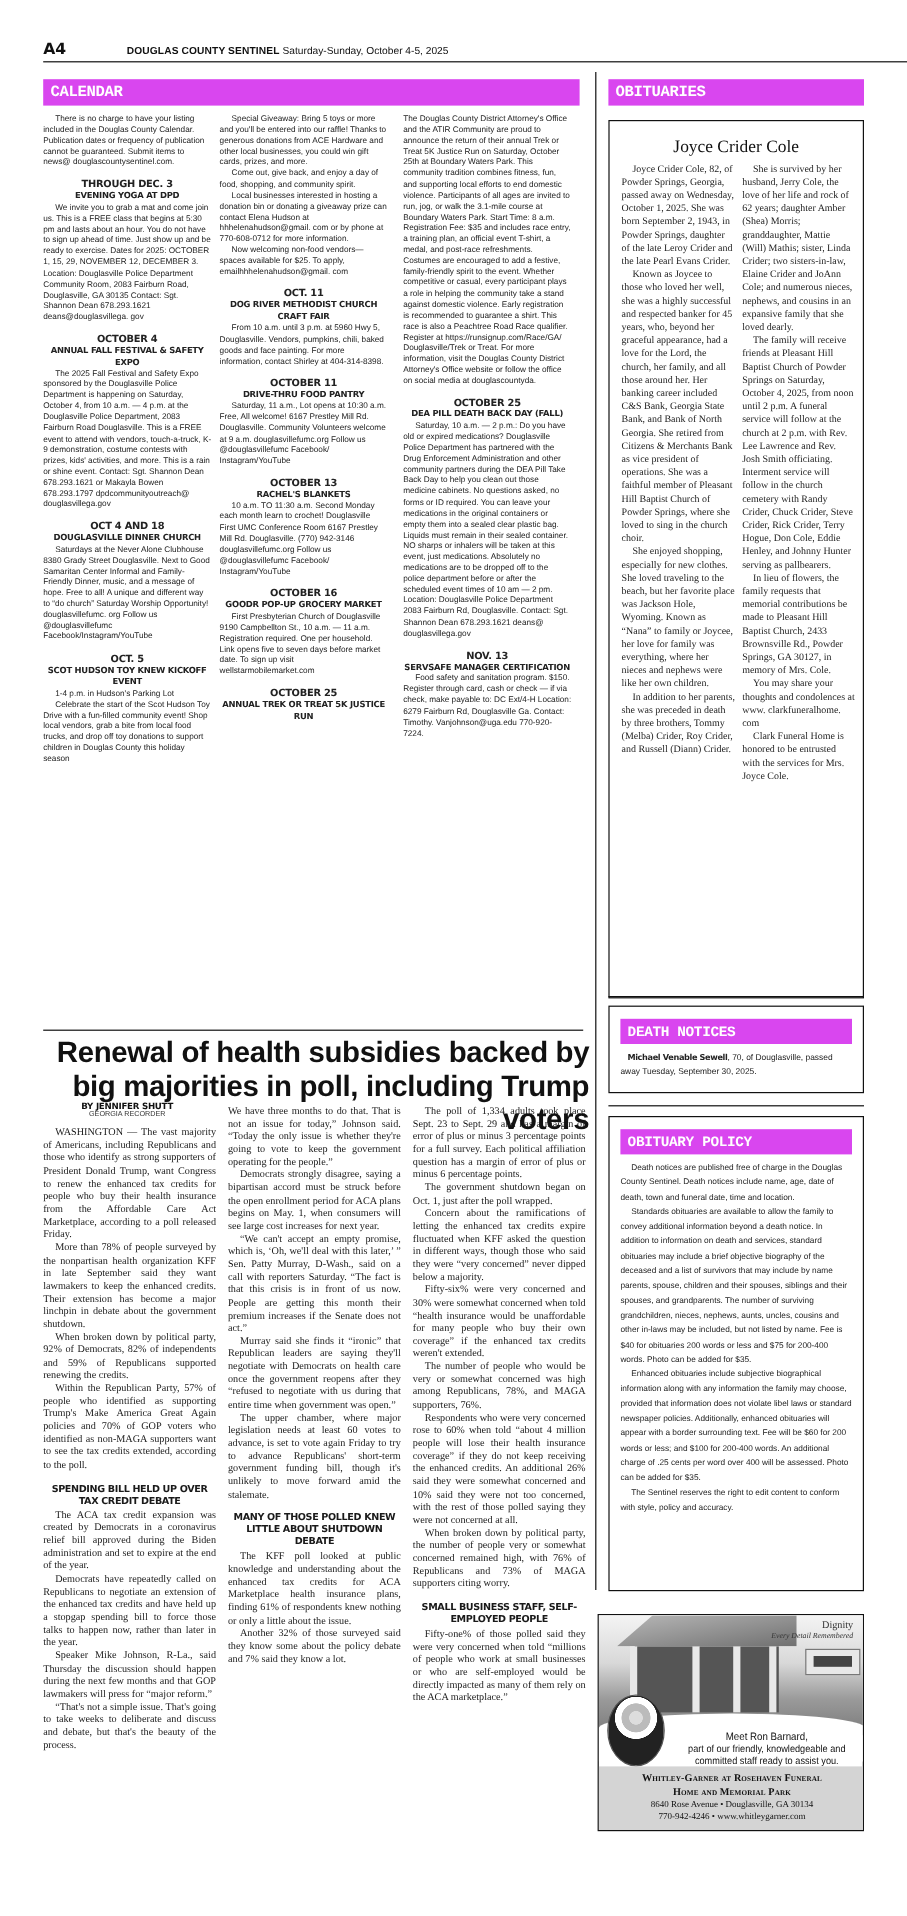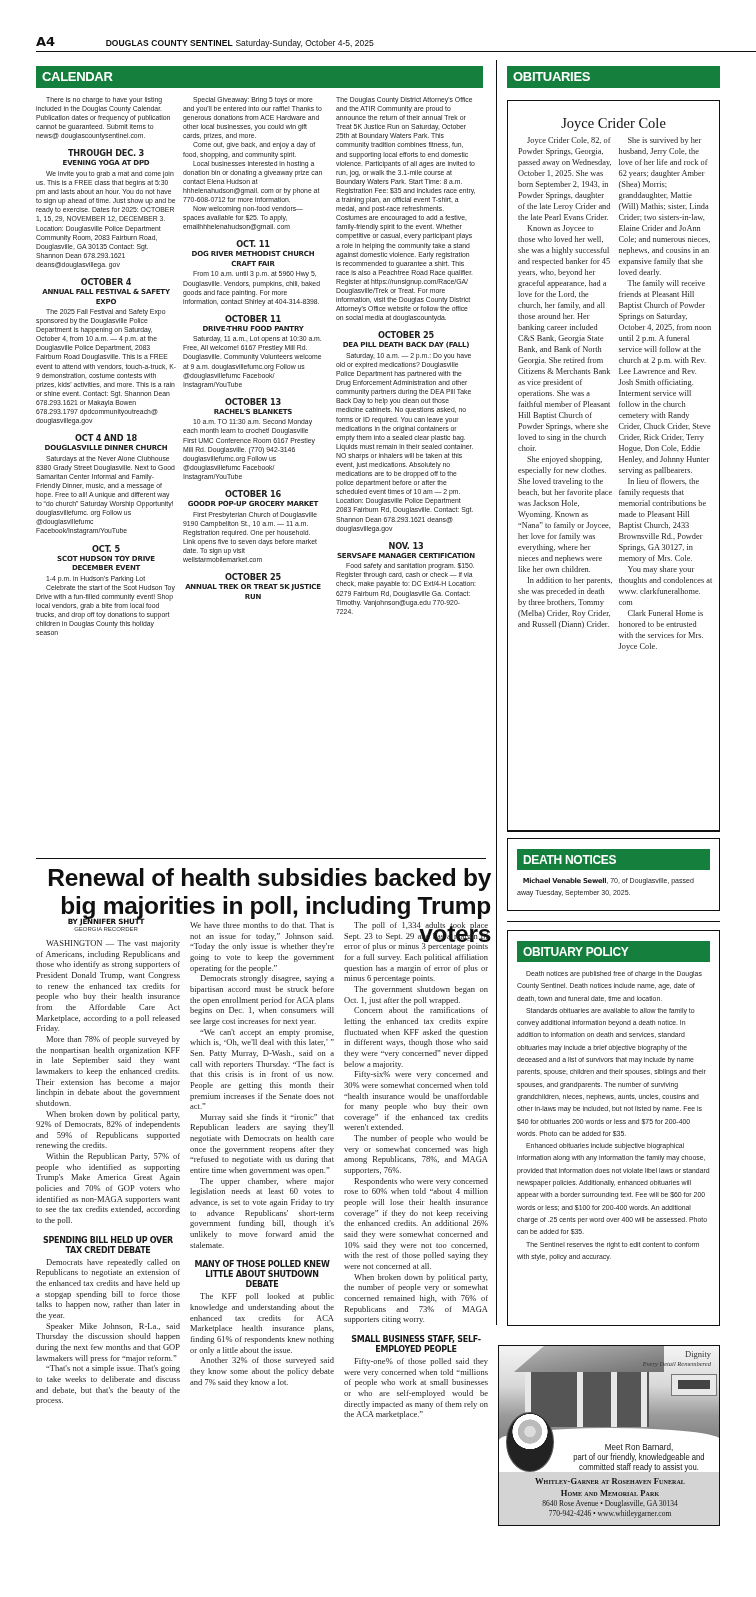--- a/index.html
+++ b/index.html
@@ -4,21 +4,21 @@
 <style>
   * { box-sizing: border-box; margin: 0; padding: 0; }
   html, body { width: 756px; height: 1597px; background: #fff; overflow: hidden; }
   body { position: relative; color: #111; font-family: "Liberation Sans", sans-serif; }
 
   .folio { position: absolute; left: 36px; top: 34px; width: 720px; height: 18px; border-bottom: 1.5px solid #111; font-size: 9px; white-space: nowrap; }
   .folio .pg { font-weight: bold; font-size: 13px; font-family: "DejaVu Sans", sans-serif; }
   .folio .paper { font-weight: bold; font-size: 8.5px; letter-spacing: 0.1px; margin-left: 48px; }
   .folio .date { font-size: 8.5px; }
 
-  .sec-bar { background: #15803d; color: #fff; font-family: Liberation Sans, sans-serif; font-weight: bold; font-size: 13px; letter-spacing: -0.3px; padding: 1px 6px; height: 22px; line-height: 20px; transform-origin: left; }
+  .sec-bar { background: #d946ef; color: #fff; font-family: Liberation Mono, monospace; font-weight: bold; font-size: 13px; letter-spacing: -0.3px; padding: 1px 6px; height: 22px; line-height: 20px; transform-origin: left; }
   .cal-bar { position: absolute; left: 36px; top: 66px; width: 447px; }
   .obit-bar { position: absolute; left: 507px; top: 66px; width: 213px; }
 
   .vrule { position: absolute; left: 496px; top: 60px; width: 1px; height: 1265px; background: #111; }
 
   .cal-col { position: absolute; top: 95px; width: 140px; font-size: 6.85px; line-height: 9.1px; color: #222; }
   .cal-col p { text-indent: 10px; }
   .cal-col .ev-date { text-align: center; font-weight: bold; font-size: 8.2px; line-height: 11px; margin-top: 8px; font-family: "DejaVu Sans", sans-serif; letter-spacing: -0.2px; }
   .cal-col .ev-title { text-align: center; font-weight: bold; font-size: 7px; line-height: 9.5px; font-family: "DejaVu Sans", sans-serif; letter-spacing: -0.2px; }
   .c1 { left: 36px; } .c2 { left: 183px; } .c3 { left: 336px; }
@@ -93,21 +93,21 @@
 
   <div class="ev-date">OCTOBER 4</div>
   <div class="ev-title">ANNUAL FALL FESTIVAL &amp; SAFETY EXPO</div>
   <p>The 2025 Fall Festival and Safety Expo sponsored by the Douglasville Police Department is happening on Saturday, October 4, from 10 a.m. — 4 p.m. at the Douglasville Police Department, 2083 Fairburn Road Douglasville. This is a FREE event to attend with vendors, touch-a-truck, K-9 demonstration, costume contests with prizes, kids' activities, and more. This is a rain or shine event. Contact: Sgt. Shannon Dean 678.293.1621 or Makayla Bowen 678.293.1797 dpdcommunityoutreach@ douglasvillega.gov</p>
 
   <div class="ev-date">OCT 4 AND 18</div>
   <div class="ev-title">DOUGLASVILLE DINNER CHURCH</div>
   <p>Saturdays at the Never Alone Clubhouse 8380 Grady Street Douglasville. Next to Good Samaritan Center Informal and Family-Friendly Dinner, music, and a message of hope. Free to all! A unique and different way to “do church” Saturday Worship Opportunity! douglasvillefumc. org Follow us @douglasvillefumc Facebook/Instagram/YouTube</p>
 
   <div class="ev-date">OCT. 5</div>
-  <div class="ev-title">SCOT HUDSON TOY DRIVE DECEMBER EVENT</div>
+  <div class="ev-title">SCOT HUDSON TOY KNEW KICKOFF EVENT</div>
   <p>1-4 p.m. in Hudson's Parking Lot</p>
   <p>Celebrate the start of the Scot Hudson Toy Drive with a fun-filled community event! Shop local vendors, grab a bite from local food trucks, and drop off toy donations to support children in Douglas County this holiday season</p>
 </div>
 
 <div class="cal-col c2">
   <p>Special Giveaway: Bring 5 toys or more and you'll be entered into our raffle! Thanks to generous donations from ACE Hardware and other local businesses, you could win gift cards, prizes, and more.</p>
   <p>Come out, give back, and enjoy a day of food, shopping, and community spirit.</p>
   <p>Local businesses interested in hosting a donation bin or donating a giveaway prize can contact Elena Hudson at hhhelenahudson@gmail. com or by phone at 770-608-0712 for more information.</p>
   <p>Now welcoming non-food vendors—spaces available for $25. To apply, emailhhhelenahudson@gmail. com</p>
 
@@ -150,29 +150,30 @@
   <div class="by">BY JENNIFER SHUTT</div>
   <div class="org">GEORGIA RECORDER</div>
 </div>
 
 <div class="art-col a1">
   <p>WASHINGTON — The vast majority of Americans, including Republicans and those who identify as strong supporters of President Donald Trump, want Congress to renew the enhanced tax credits for people who buy their health insurance from the Affordable Care Act Marketplace, according to a poll released Friday.</p>
   <p>More than 78% of people surveyed by the nonpartisan health organization KFF in late September said they want lawmakers to keep the enhanced credits. Their extension has become a major linchpin in debate about the government shutdown.</p>
   <p>When broken down by political party, 92% of Democrats, 82% of independents and 59% of Republicans supported renewing the credits.</p>
   <p>Within the Republican Party, 57% of people who identified as supporting Trump's Make America Great Again policies and 70% of GOP voters who identified as non-MAGA supporters want to see the tax credits extended, according to the poll.</p>
   <div class="sub">SPENDING BILL HELD UP OVER TAX CREDIT DEBATE</div>
+  <p>The ACA tax credit expansion was created by Democrats in a coronavirus relief bill approved during the Biden administration and set to expire at the end of the year.</p>
   <p>Democrats have repeatedly called on Republicans to negotiate an extension of the enhanced tax credits and have held up a stopgap spending bill to force those talks to happen now, rather than later in the year.</p>
   <p>Speaker Mike Johnson, R-La., said Thursday the discussion should happen during the next few months and that GOP lawmakers will press for “major reform.”</p>
   <p>“That's not a simple issue. That's going to take weeks to deliberate and discuss and debate, but that's the beauty of the process.</p>
 </div>
 
 <div class="art-col a2">
   <p style="text-indent:0">We have three months to do that. That is not an issue for today,” Johnson said. “Today the only issue is whether they're going to vote to keep the government operating for the people.”</p>
-  <p>Democrats strongly disagree, saying a bipartisan accord must be struck before the open enrollment period for ACA plans begins on Dec. 1, when consumers will see large cost increases for next year.</p>
-  <p>“We can't accept an empty promise, which is, ‘Oh, we'll deal with this later,’ ” Sen. Patty Murray, D-Wash., said on a call with reporters Thursday. “The fact is that this crisis is in front of us now. People are getting this month their premium increases if the Senate does not act.”</p>
+  <p>Democrats strongly disagree, saying a bipartisan accord must be struck before the open enrollment period for ACA plans begins on May. 1, when consumers will see large cost increases for next year.</p>
+  <p>“We can't accept an empty promise, which is, ‘Oh, we'll deal with this later,’ ” Sen. Patty Murray, D-Wash., said on a call with reporters Saturday. “The fact is that this crisis is in front of us now. People are getting this month their premium increases if the Senate does not act.”</p>
   <p>Murray said she finds it “ironic” that Republican leaders are saying they'll negotiate with Democrats on health care once the government reopens after they “refused to negotiate with us during that entire time when government was open.”</p>
   <p>The upper chamber, where major legislation needs at least 60 votes to advance, is set to vote again Friday to try to advance Republicans' short-term government funding bill, though it's unlikely to move forward amid the stalemate.</p>
   <div class="sub">MANY OF THOSE POLLED KNEW LITTLE ABOUT SHUTDOWN DEBATE</div>
   <p>The KFF poll looked at public knowledge and understanding about the enhanced tax credits for ACA Marketplace health insurance plans, finding 61% of respondents knew nothing or only a little about the issue.</p>
   <p>Another 32% of those surveyed said they know some about the policy debate and 7% said they know a lot.</p>
 </div>
 
 <div class="art-col a3">
   <p>The poll of 1,334 adults took place Sept. 23 to Sept. 29 and has a margin of error of plus or minus 3 percentage points for a full survey. Each political affiliation question has a margin of error of plus or minus 6 percentage points.</p>
   <p>The government shutdown began on Oct. 1, just after the poll wrapped.</p>

